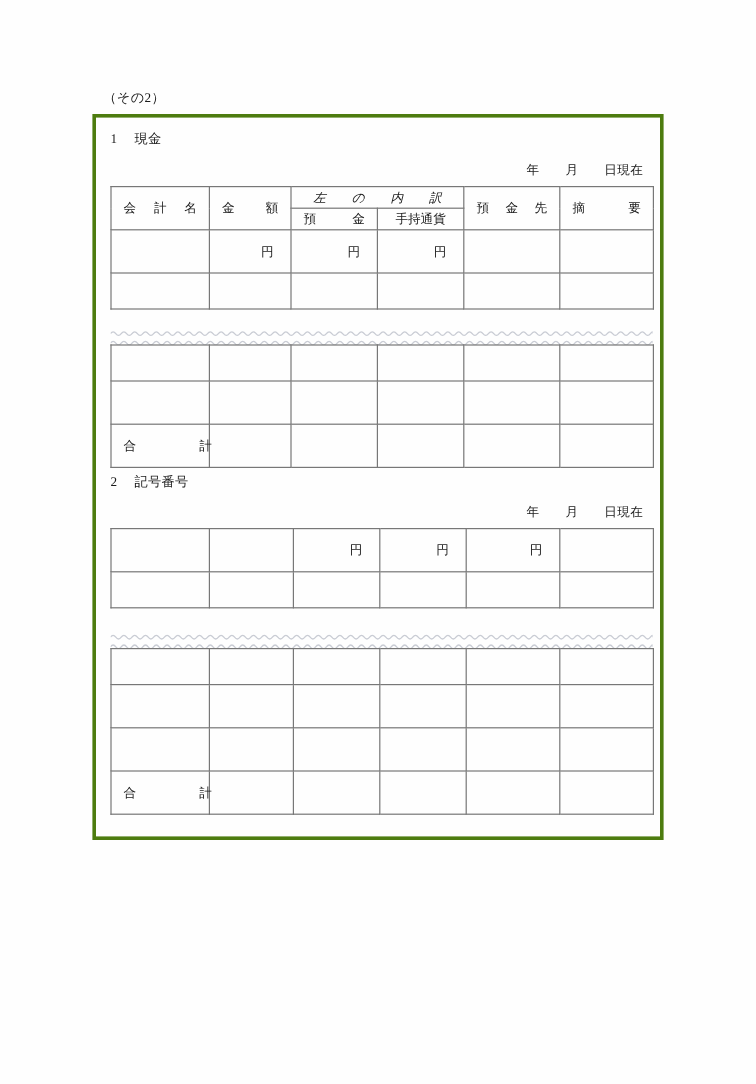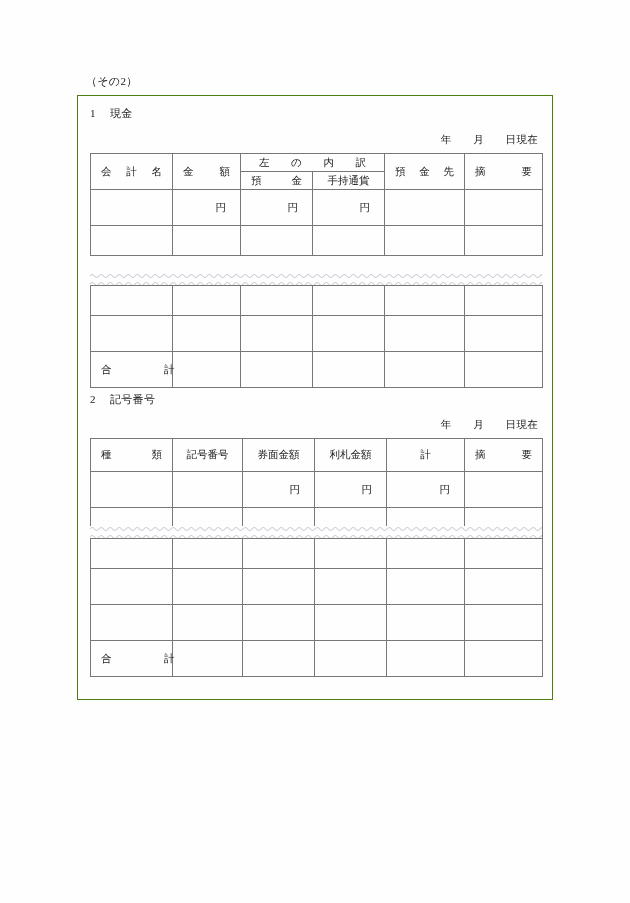--- a/index.html
+++ b/index.html
@@ -35,21 +35,21 @@
     white-space: nowrap;
   }
 
   
   #frame {
     position: absolute;
     left: 77px;
     top: 95px;
     width: 476px;
     height: 605px;
-    border: 1px solid #4d7c0f;
+    border: 3px solid #4d7c0f;
     box-sizing: border-box;
     background: #fefefe;
   }
 
   .section-title {
     position: absolute;
     font-size: 11px;
     white-space: nowrap;
     letter-spacing: .3px;
   }
@@ -107,20 +107,21 @@
     text-align-last: justify;
     padding: 0 10px;
     white-space: nowrap;
   }
   .spread-wide {
     display: block;
     text-align: justify;
     text-align-last: justify;
     padding: 0 18px;
     white-space: nowrap;
+    font-style: italic;
   }
   .center {
     display: block;
     text-align: center;
     white-space: nowrap;
   }
   .yen {
     display: block;
     text-align: right;
     padding-right: 14px;
@@ -330,40 +331,20 @@
       <colgroup>
         <col style="width:82px">
           <col style="width:70px">
         <col style="width:72px">
           <col style="width:72px">
         <col style="width:78px">
           <col style="width:78px">
       </colgroup>
       <tbody>
         <tr>
-          <td class="hdr">
-            <span class="spread">種　　類</span>
-            </td>
-          <td class="hdr">
-            <span class="center">記号番号</span>
-            </td>
-          <td class="hdr">
-            <span class="center">券面金額</span>
-            </td>
-          <td class="hdr">
-            <span class="center">利札金額</span>
-            </td>
-          <td class="hdr">
-            <span class="center">計</span>
-            </td>
-          <td class="hdr">
-            <span class="spread">摘　　要</span>
-            </td>
-        </tr>
-        <tr>
           <td class="tall">
               <span class="cellpad"></span>
             </td>
           <td class="tall">
               <span class="cellpad"></span>
             </td>
           <td class="tall">
             <span class="yen">円</span>
             </td>
           <td class="tall">

